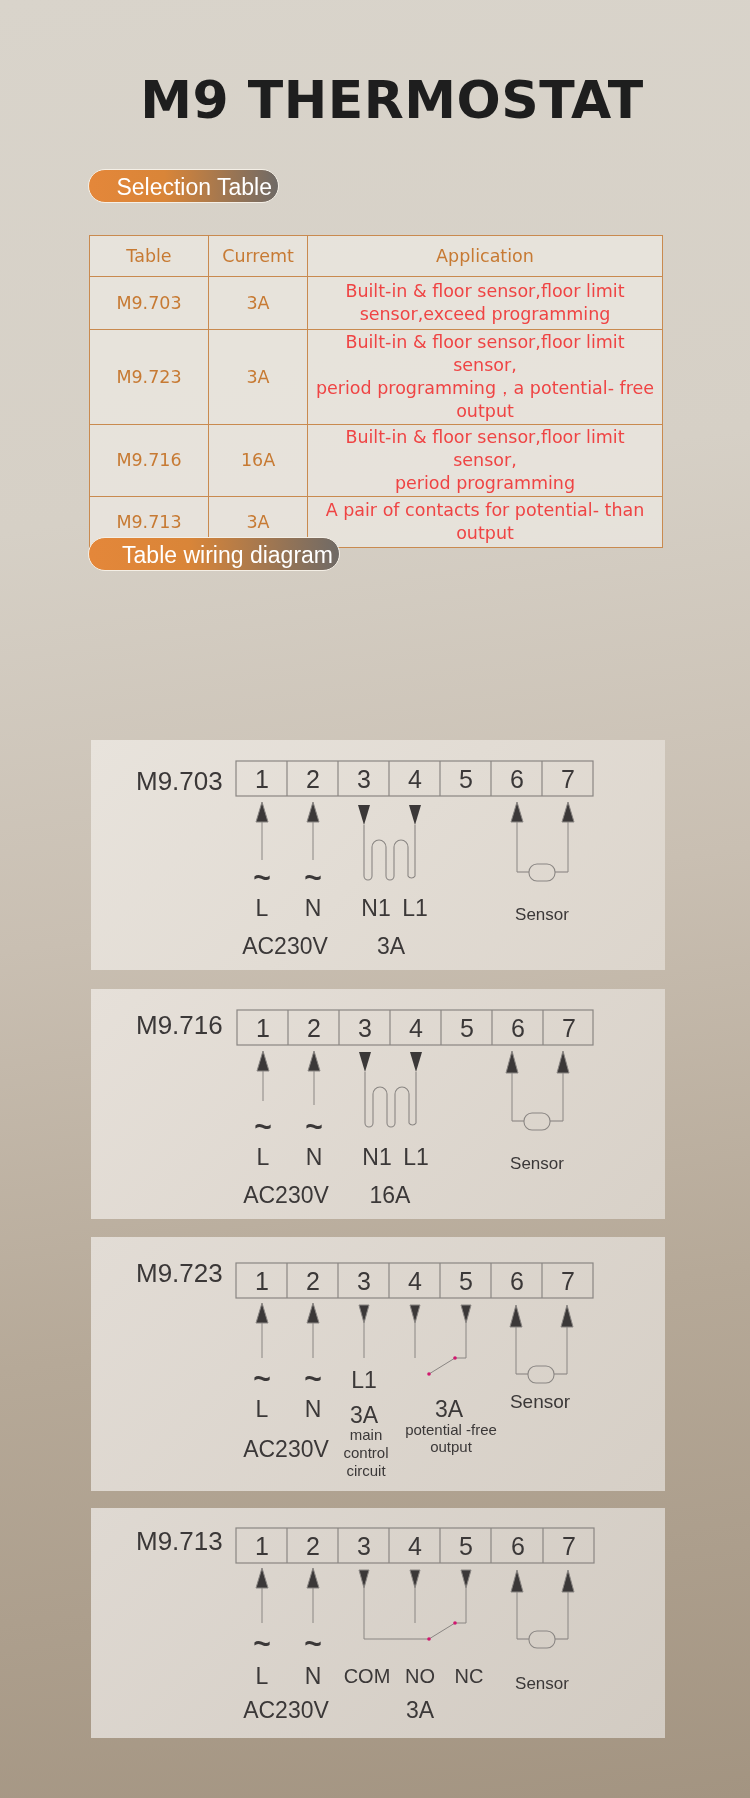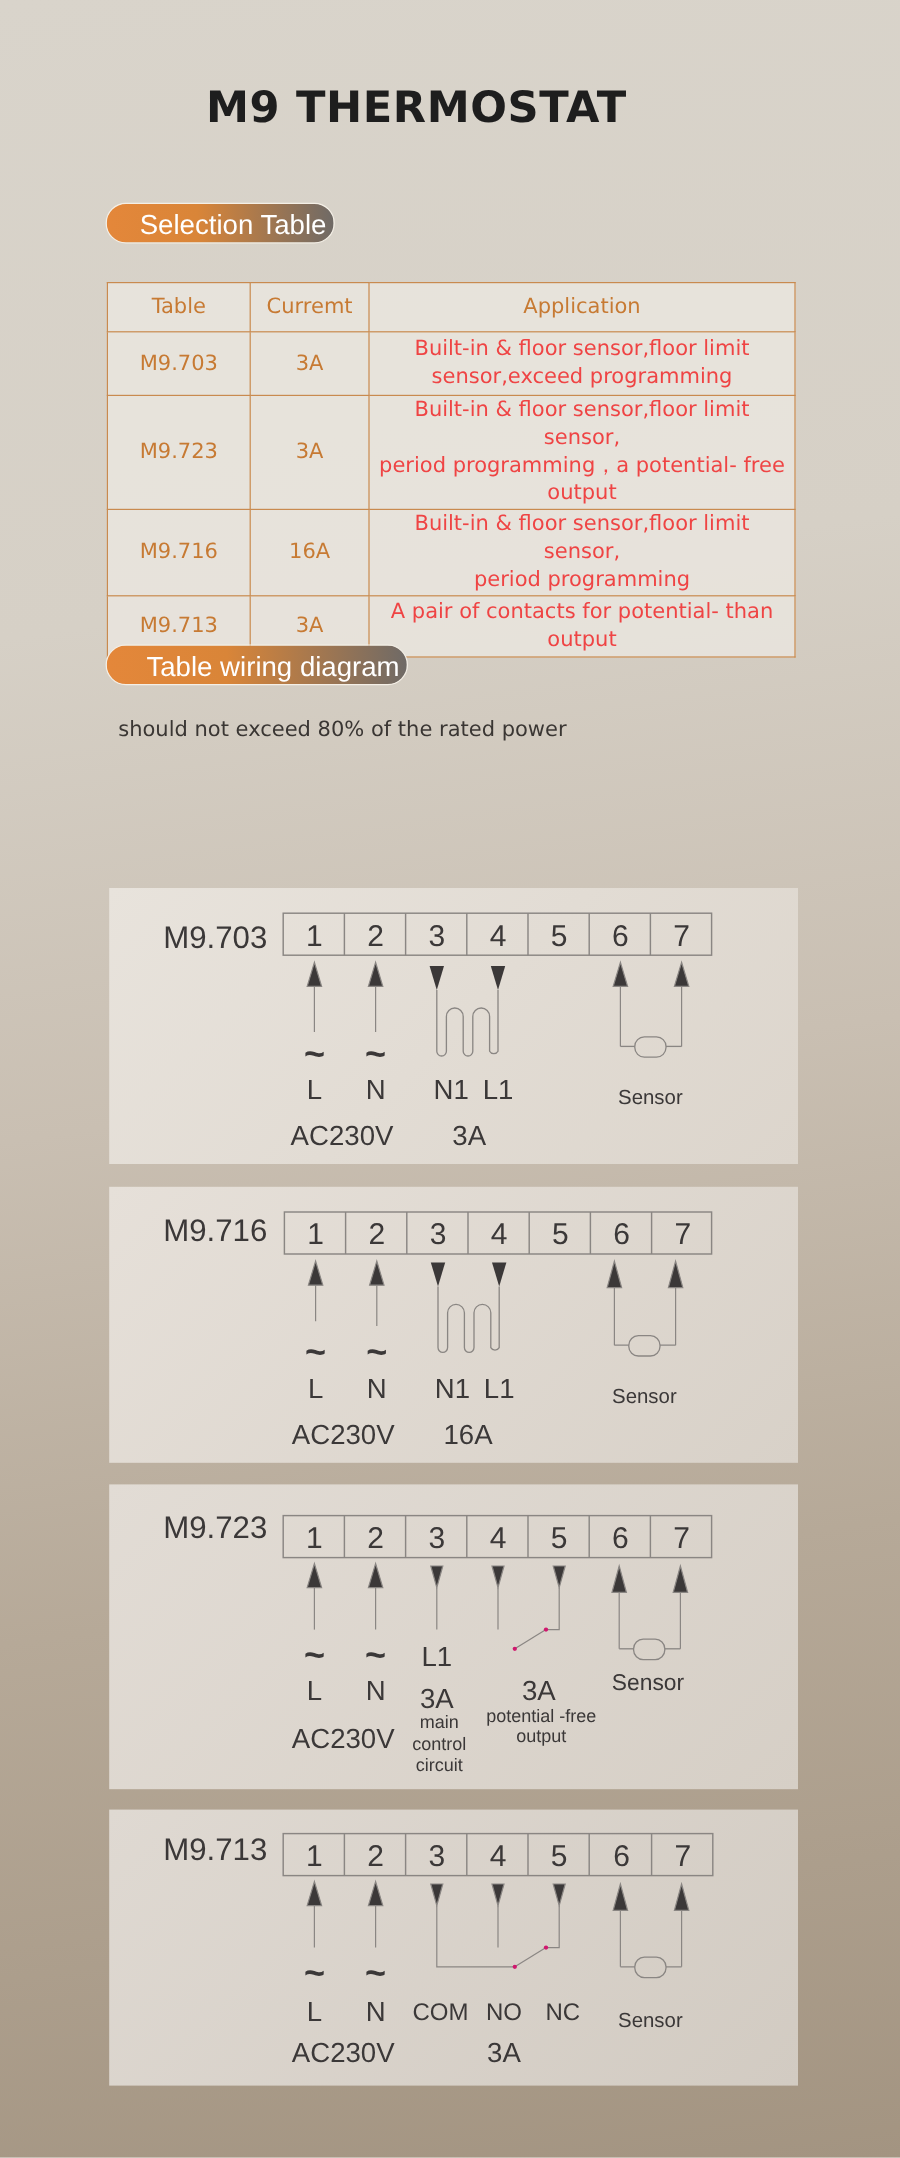--- a/index.html
+++ b/index.html
@@ -3,22 +3,22 @@
 <meta charset="utf-8">
 <style>
   html, body { margin: 0; padding: 0; }
   body {
     width: 750px; height: 1798px; overflow: hidden; position: relative;
     background: linear-gradient(172deg, #d9d4cb 0%, #d6d0c6 28%, #c9bfb2 50%, #b6a998 72%, #a39481 100%);
     font-family: "Liberation Sans", sans-serif;
   }
   .title {
     position: absolute; top: 70px; left: 0; width: 694px; text-align: center;
-    font-family: "DejaVu Sans", sans-serif; font-weight: bold; font-size: 36px;
-    color: #1e1e1e; letter-spacing: 0.5px;
+    font-family: "DejaVu Sans", sans-serif; font-weight: bold; font-size: 52px;
+    color: #1e1e1e; letter-spacing: 0.5px; padding-left: 45px;
   }
   .pill {
     position: absolute; height: 34px; border-radius: 18px;
     border: 1.5px solid #f4efe6;
     background: linear-gradient(90deg, #e4873a 0%, #d98538 40%, #6f6a66 100%);
     color: #fff; font-family: "Liberation Sans", sans-serif; font-size: 23px;
     line-height: 34px; padding: 0 6px; box-sizing: border-box; white-space: nowrap; text-align: right;
   }
   .pill.sel { top: 169px; left: 88px; width: 191px; }
   .pill.sys { top: 537px; left: 88px; width: 252px; }
@@ -96,21 +96,21 @@
     <td class="app">
           <div>A pair of contacts for potential- than</div>
           <div>output</div>
         </td>
   </tr>
 </tbody>
   </table>
 
 <div class="pill sys">Table wiring diagram</div>
 
-<div class="notice"><div> should not exceed 80% of the rated power</div></div>
+<div class="notice"></div>
 
 <div class="panel p1">
   <svg width="574" height="230" viewBox="0 0 574 230">
     <text x="45" y="50" font-size="26">M9.703</text>
     <g fill="none" stroke="#8a8683" stroke-width="1.2">
       <rect x="145" y="21" width="357" height="35"></rect>
       <line x1="196" y1="21" x2="196" y2="56"></line>
         <line x1="247" y1="21" x2="247" y2="56"></line>
         <line x1="298" y1="21" x2="298" y2="56"></line>
       <line x1="349" y1="21" x2="349" y2="56"></line>

